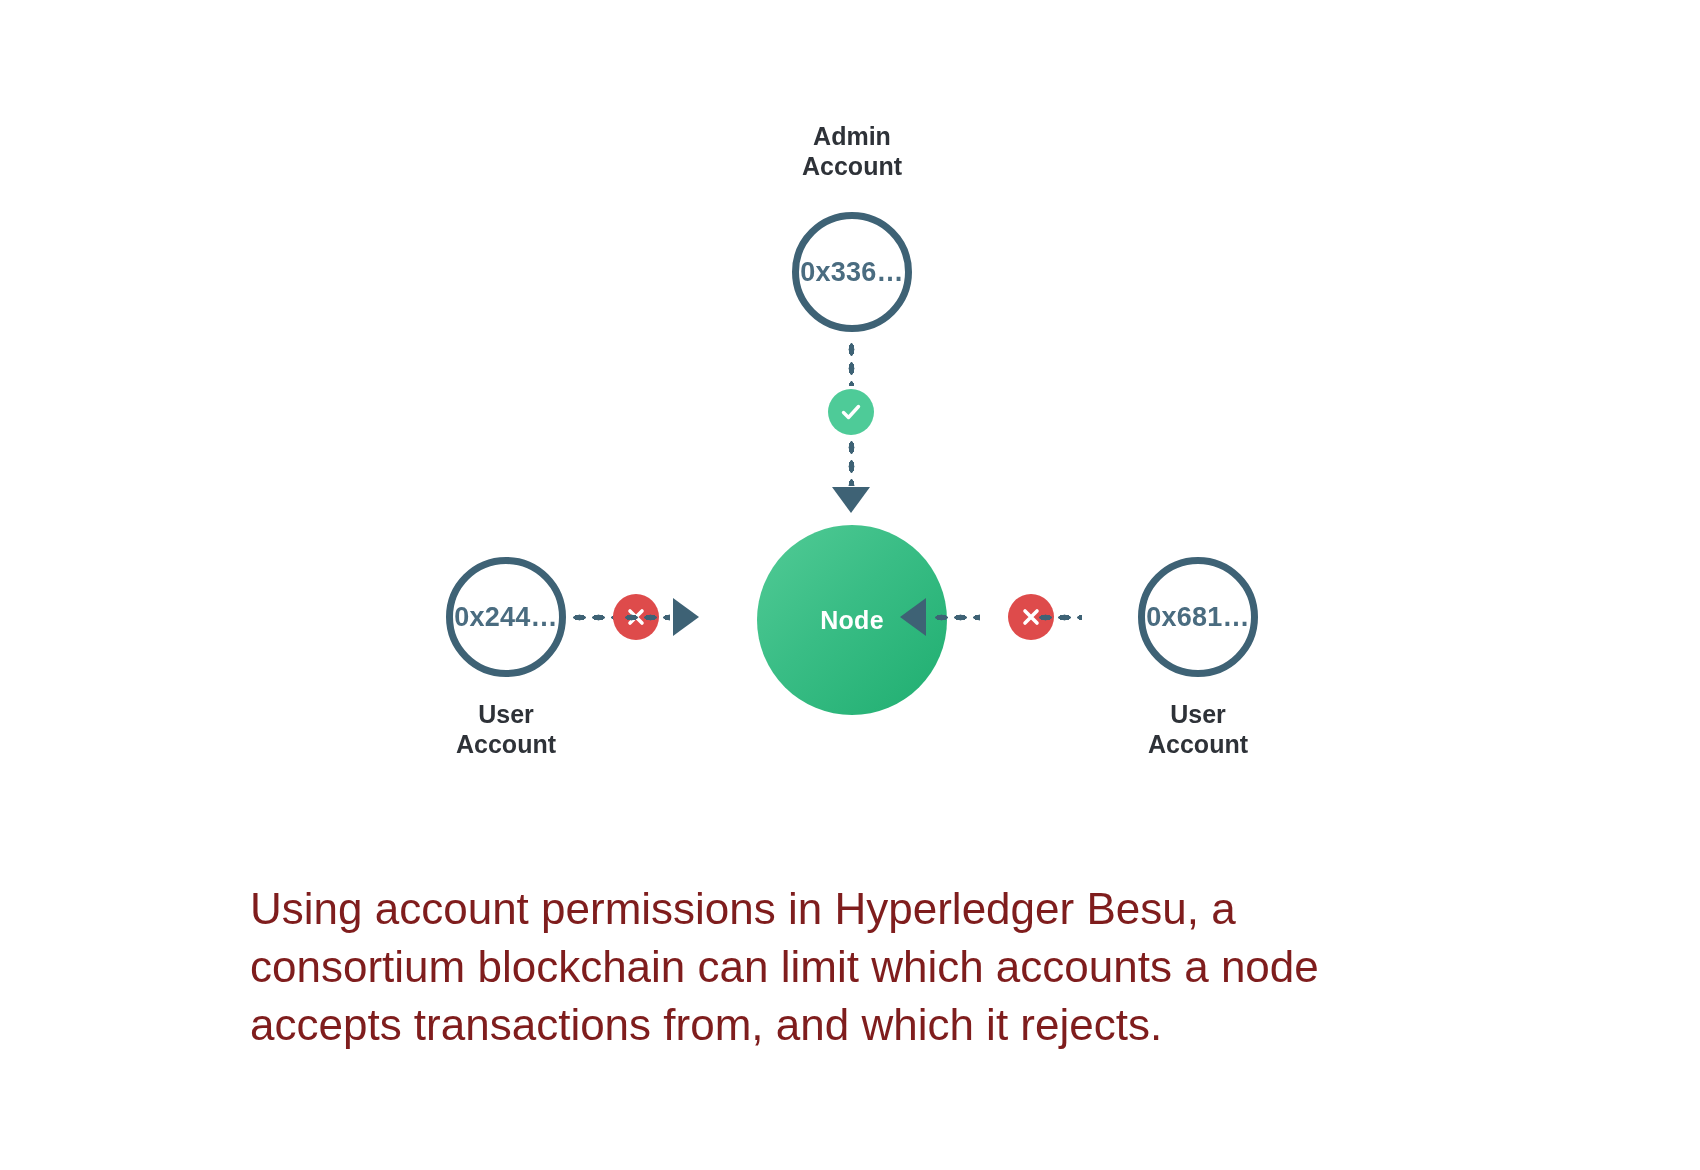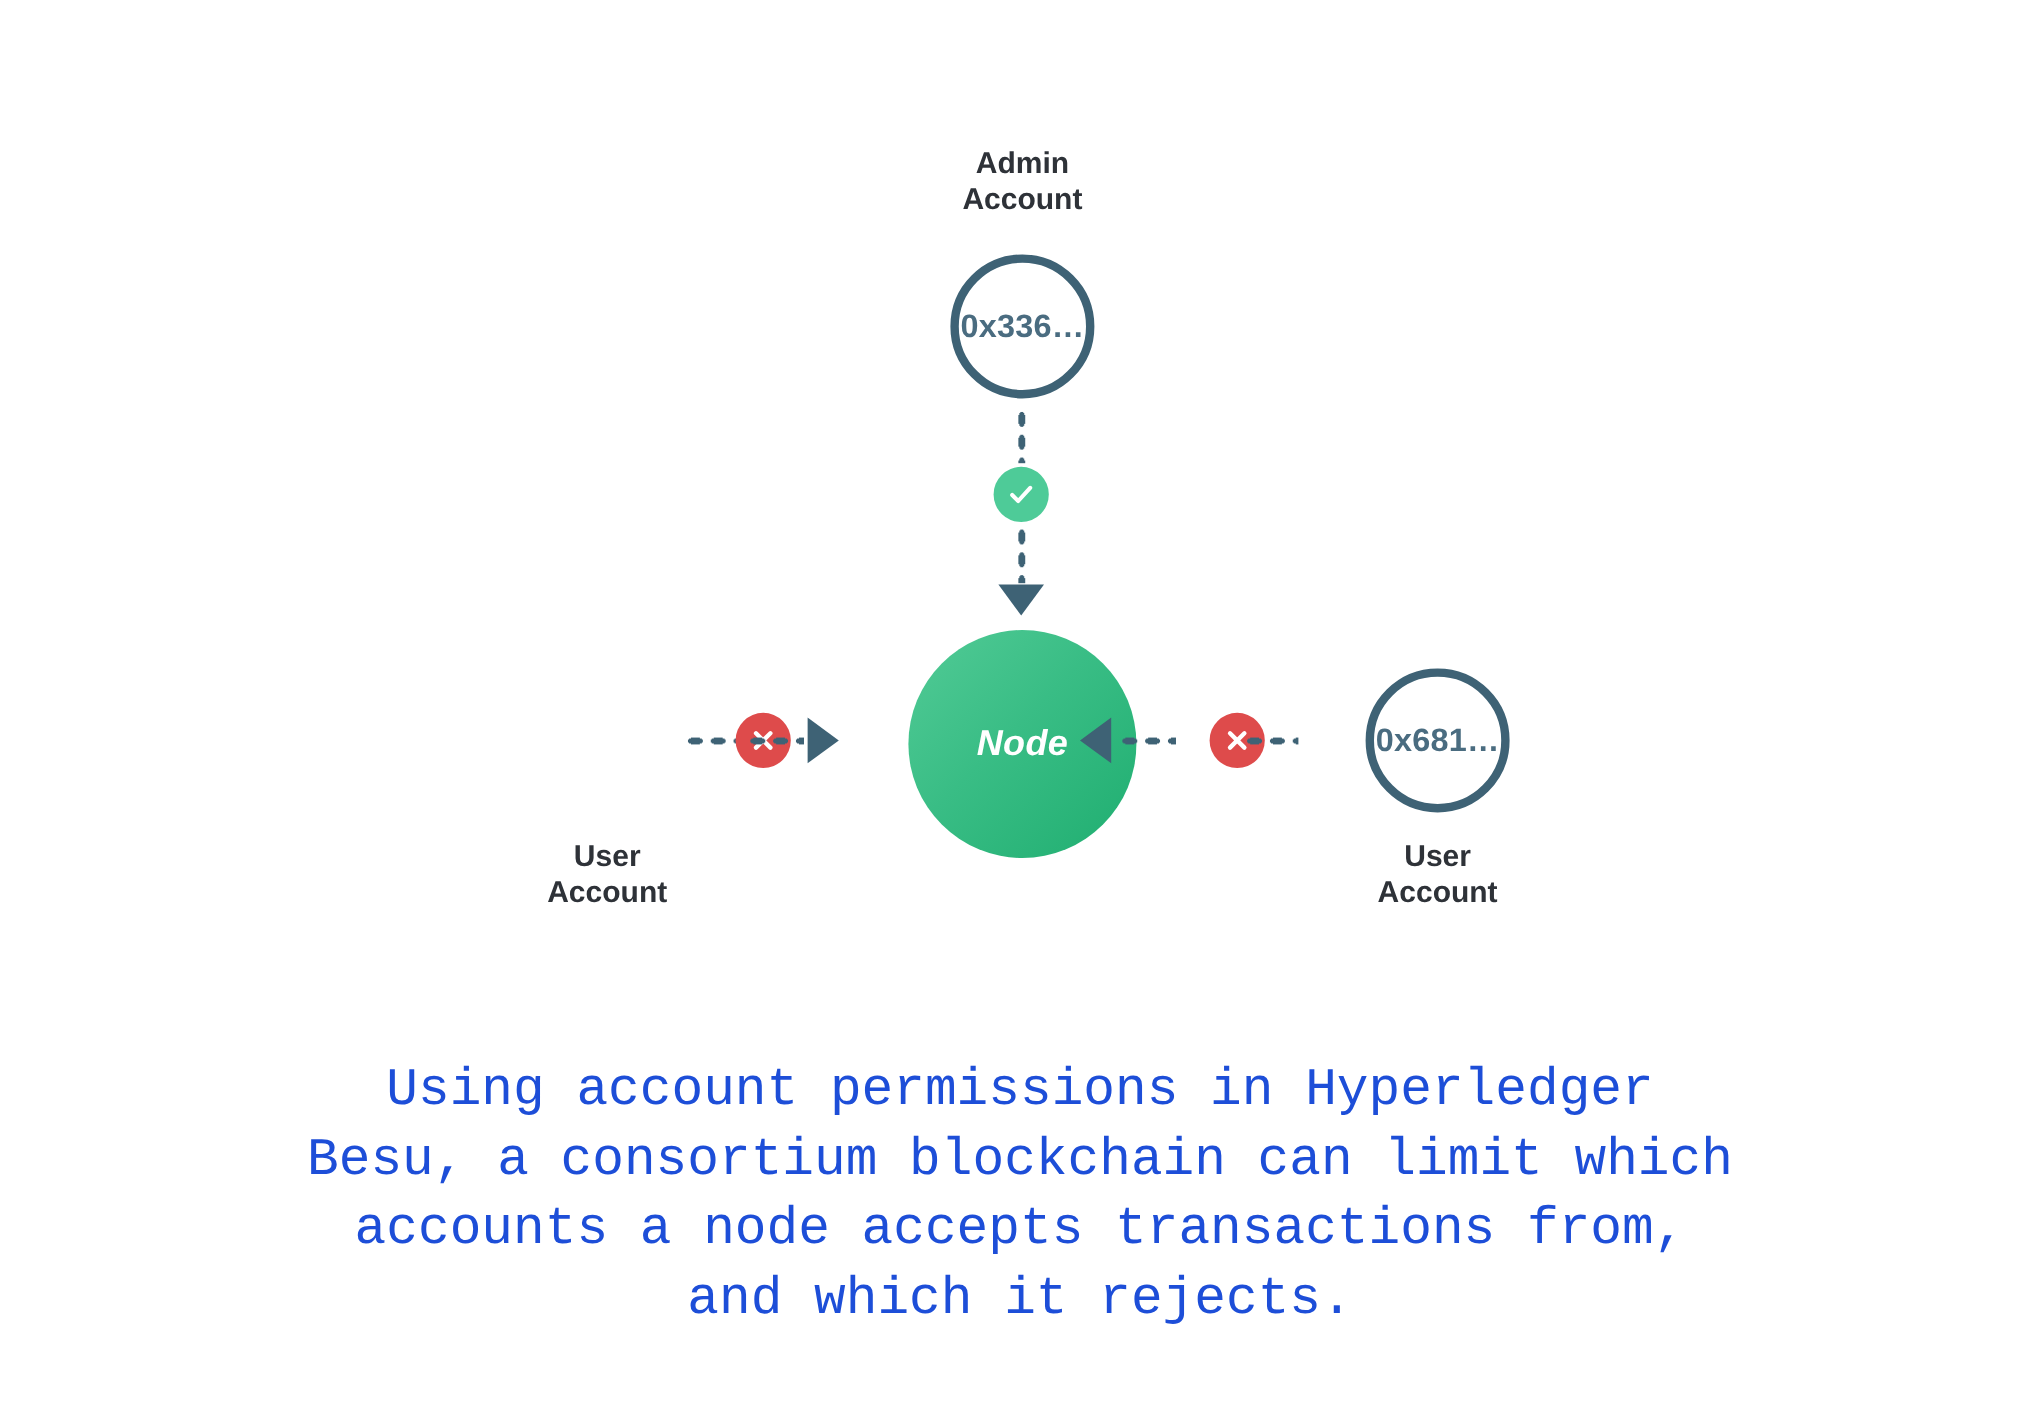--- a/index.html
+++ b/index.html
@@ -97,24 +97,23 @@
     width: 190px;
     height: 190px;
     border-radius: 50%;
     background: linear-gradient(135deg, #52cb96 0%, #39bd85 45%, #1fae70 100%);
     display: flex;
     align-items: center;
     justify-content: center;
   }
   #central-node-label {
     color: #ffffff;
-    font-size: 30px;
+    font-size: 25px;
     font-weight: bold;
     letter-spacing: 0.3px;
-    font-style: italic;
   }
 
   
   .dots-vertical {
     position: absolute;
     width: 9px;
     background-image: radial-gradient(#3e6275 46%, rgba(0,0,0,0) 48%);
     background-size: 9px 19px;
     background-repeat: repeat-y;
     background-position: center top;
@@ -180,25 +179,25 @@
     border-bottom: 19px solid transparent;
     border-right: 26px solid #3e6275;
   }
 
   
   #caption {
     position: absolute;
     left: 250px;
     top: 880px;
     width: 1200px;
-    text-align: center;
+    text-align: left;
     font-size: 44px;
     line-height: 1.32;
-    color: #1d4ed8;
-    font-family: Liberation Mono, monospace;
+    color: #7f1d1d;
+    font-family: Liberation Sans, sans-serif;
   }
 </style>
 </head>
 <body>
 
 <div id="diagram-stage">
 
   <div id="admin-label" class="node-label">Admin
 Account</div>
   <div id="admin-circle" class="account-circle">
@@ -207,20 +206,23 @@
 
   <div id="dots-admin-upper" class="dots-vertical"></div>
   <div id="badge-admin" class="status-badge badge-allow">
     <svg width="26" height="26" viewBox="0 0 26 26" aria-hidden="true">
       <path d="M5.5 13.5 L10.5 18.5 L20.5 7.5" fill="none" stroke="#ffffff" stroke-width="3.4" stroke-linecap="round" stroke-linejoin="round"></path>
     </svg>
   </div>
   <div id="dots-admin-lower" class="dots-vertical"></div>
   <div id="arrow-admin" class="arrow-head"></div>
 
+  <div id="user-left-circle" class="account-circle">
+    <span class="account-addr">0x244…</span>
+  </div>
   <div id="user-left-label" class="node-label">User
 Account</div>
 
   <div id="dots-left-inner" class="dots-horizontal"></div>
   <div id="badge-left" class="status-badge badge-deny">
     <svg width="26" height="26" viewBox="0 0 26 26" aria-hidden="true">
       <path d="M7 7 L19 19 M19 7 L7 19" fill="none" stroke="#ffffff" stroke-width="3.6" stroke-linecap="round"></path>
     </svg>
   </div>
   <div id="dots-left-outer" class="dots-horizontal"></div>

